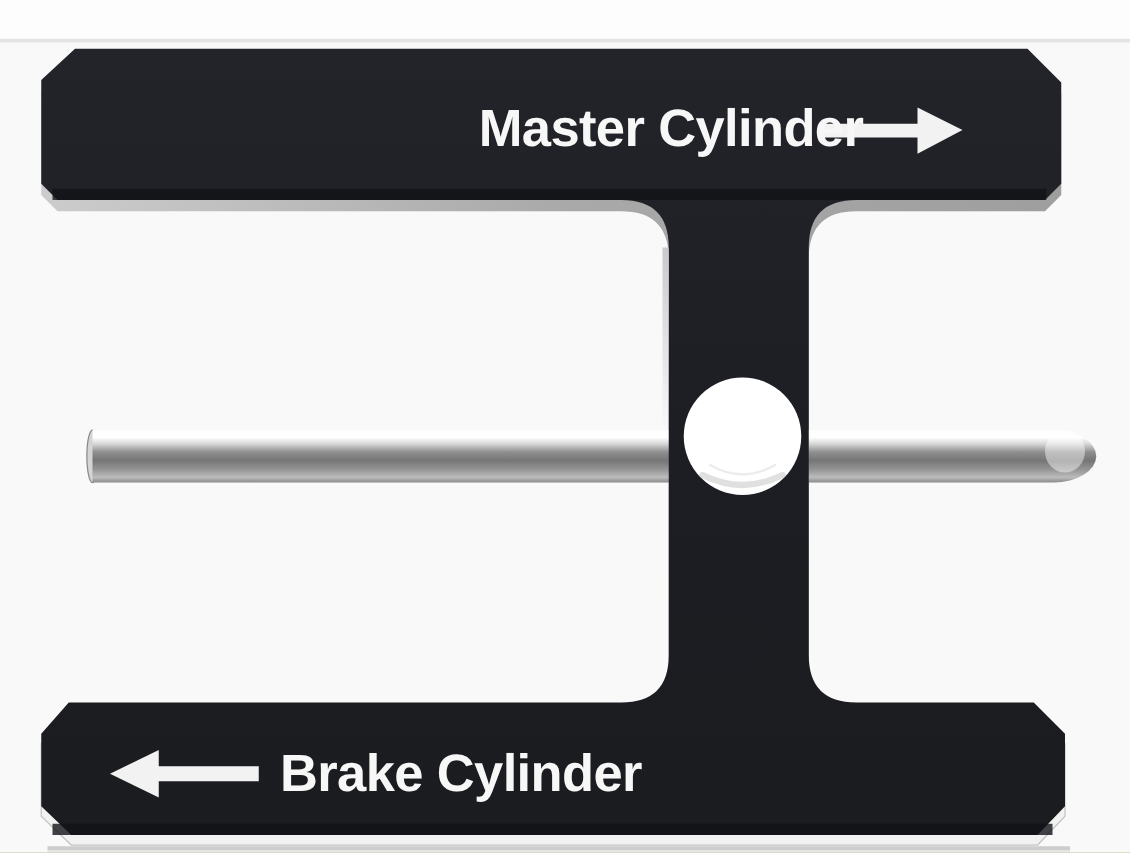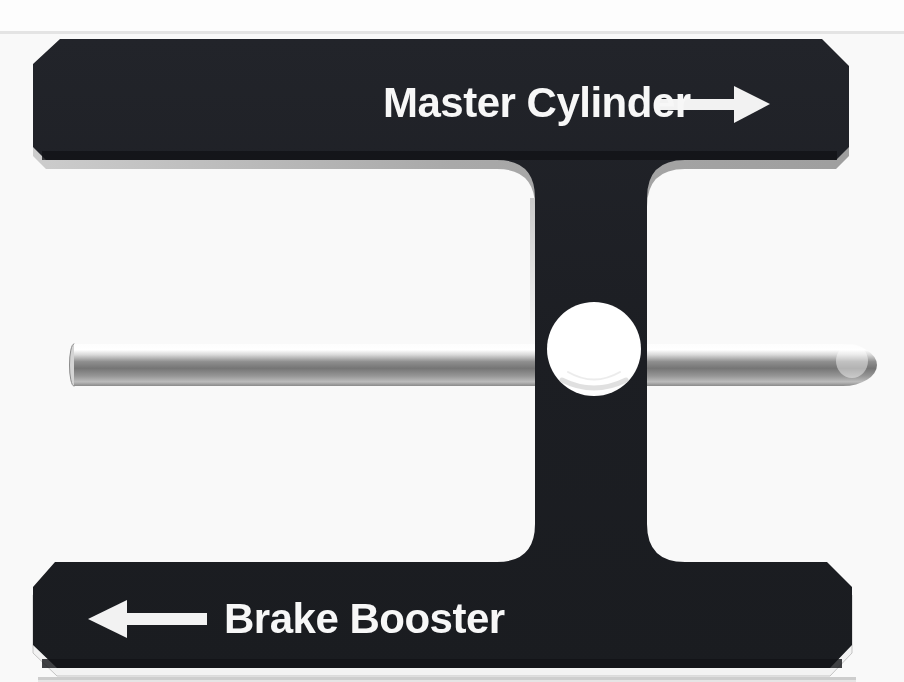--- a/index.html
+++ b/index.html
@@ -100,18 +100,18 @@
       <polygon points="734,86 770,104 734,123"></polygon>
     </g>
     <g fill="#f2f2f2">
       <polygon points="88,619 127,600 127,638"></polygon>
       <rect x="124" y="613" width="83" height="12"></rect>
     </g>
   </svg>
 
   <div class="label" id="label-master">Master Cylinder</div>
 
-  <div class="label" id="label-brake">Brake Booster</div>
+  <div class="label" id="label-brake">Brake Cylinder</div>
 
   <div class="label" id="label-rounded">
   </div>
 
 </div>
 
 </body></html>

